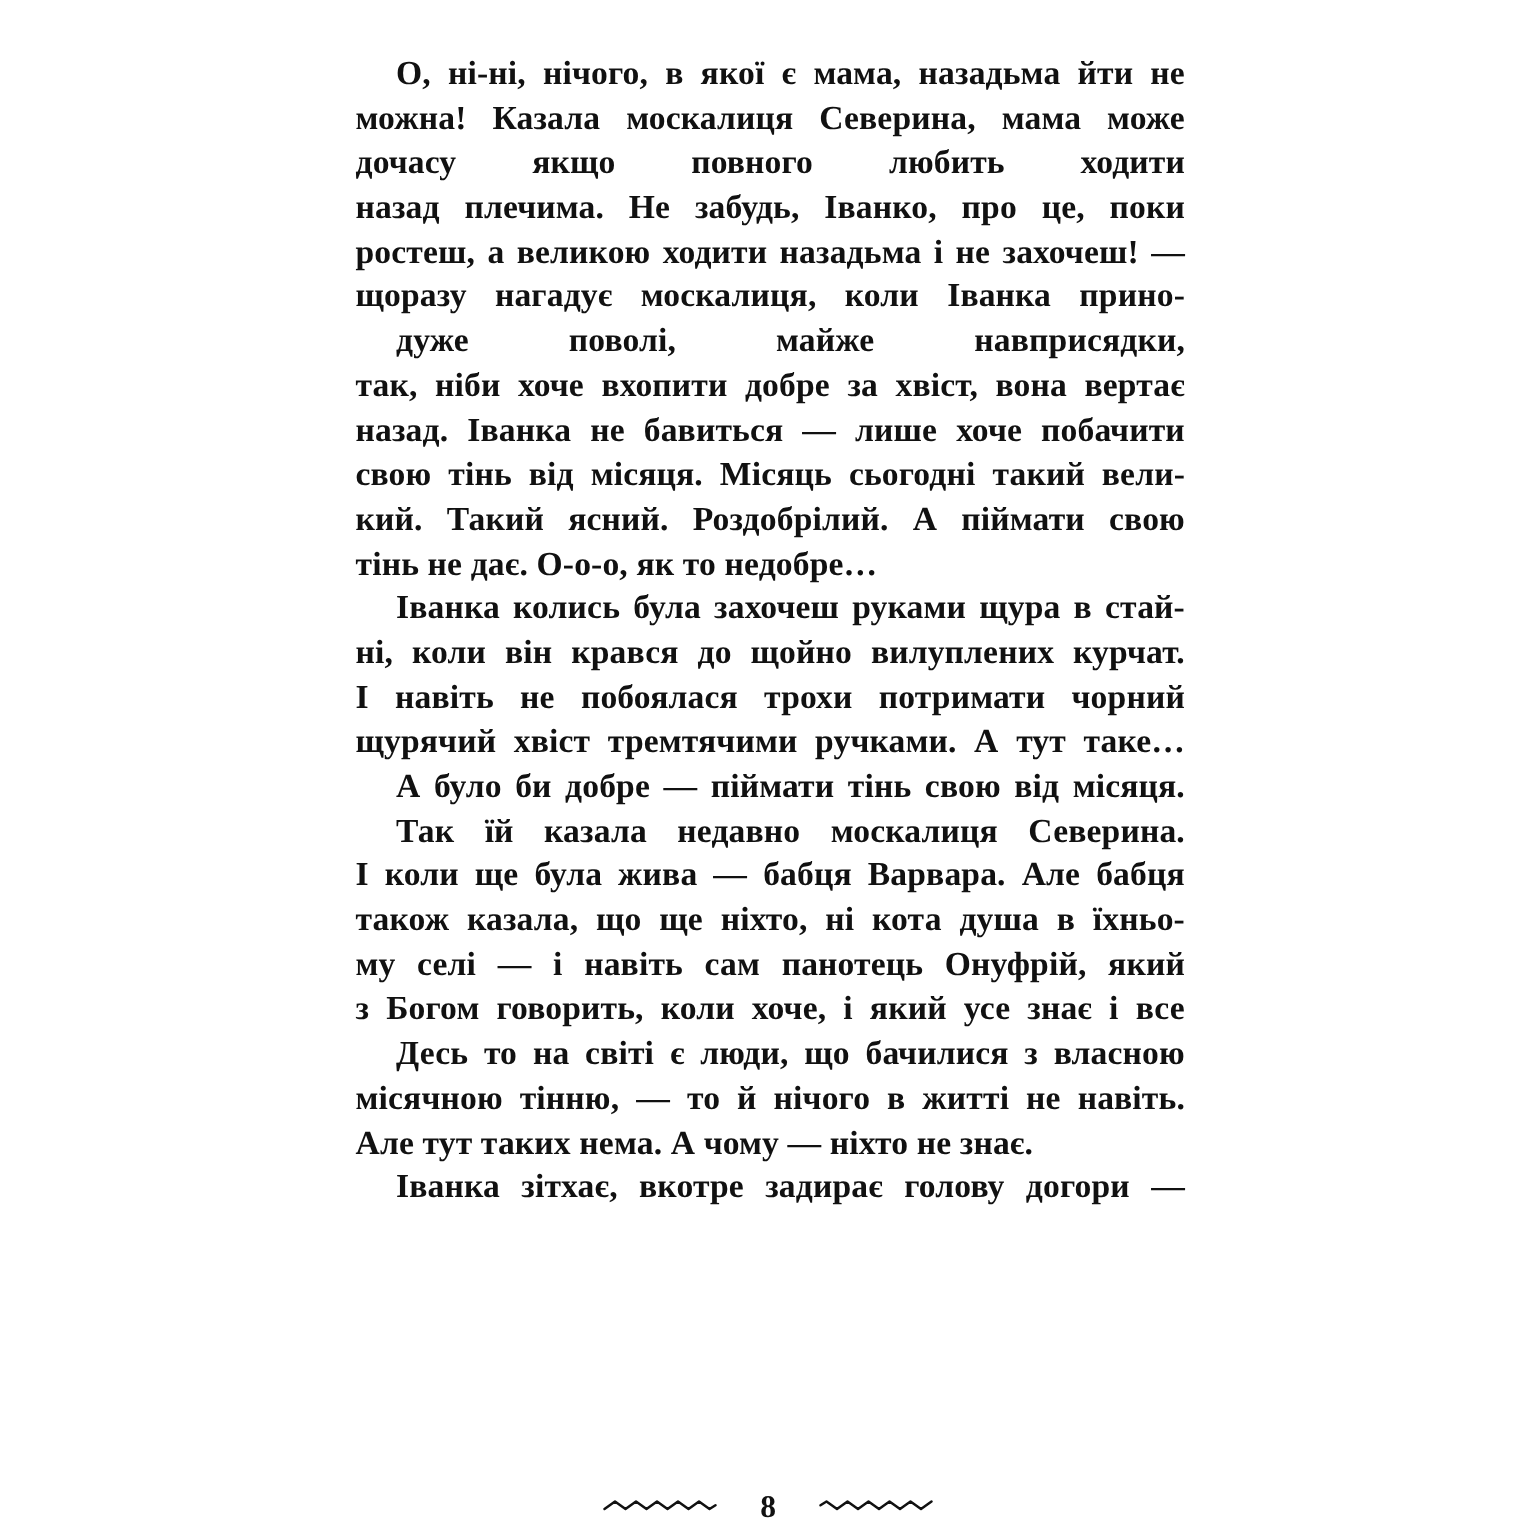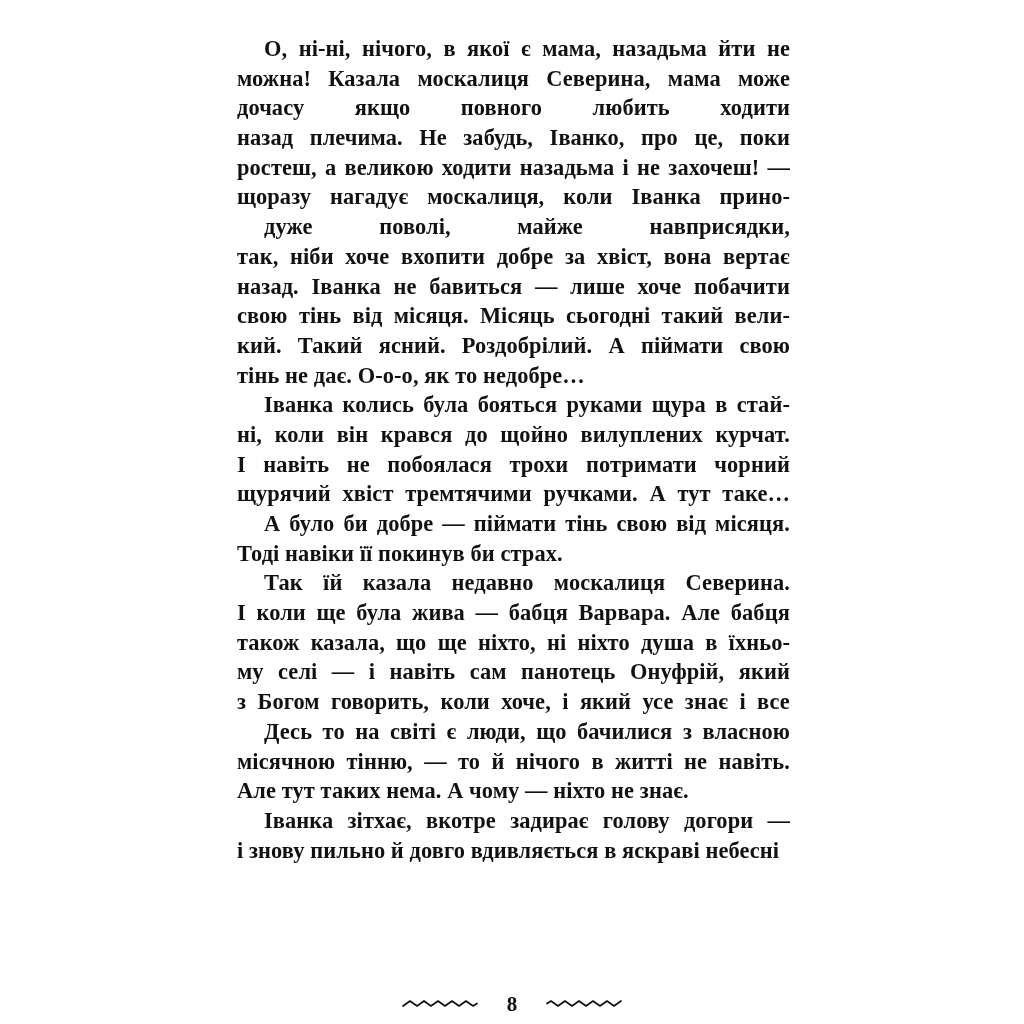--- a/index.html
+++ b/index.html
@@ -111,44 +111,42 @@
       </div>
       <div class="para">
         <div class="line indent just"><span class="w">дуже</span><span class="w">поволі,</span><span class="w">майже</span><span class="w">навприсядки,</span></div>
         <div class="line just"><span class="w">так,</span><span class="w">ніби</span><span class="w">хоче</span><span class="w">вхопити</span><span class="w">добре</span><span class="w">за</span><span class="w">хвіст,</span><span class="w">вона</span><span class="w">вертає</span></div>
         <div class="line just"><span class="w">назад.</span><span class="w">Іванка</span><span class="w">не</span><span class="w">бавиться</span><span class="w">—</span><span class="w">лише</span><span class="w">хоче</span><span class="w">побачити</span></div>
         <div class="line just"><span class="w">свою</span><span class="w">тінь</span><span class="w">від</span><span class="w">місяця.</span><span class="w">Місяць</span><span class="w">сьогодні</span><span class="w">такий</span><span class="w">вели-</span></div>
         <div class="line just"><span class="w">кий.</span><span class="w">Такий</span><span class="w">ясний.</span><span class="w">Роздобрілий.</span><span class="w">А</span><span class="w">піймати</span><span class="w">свою</span></div>
         <div class="line last">тінь не дає. О-о-о, як то недобре…</div>
       </div>
       <div class="para">
-        <div class="line indent just"><span class="w">Іванка</span><span class="w">колись</span><span class="w">була</span><span class="w">бояться</span><span class="w">руками</span><span class="w">щура</span><span class="w">в</span><span class="w">стай-</span></div>
+        <div class="line indent just"><span class="w">Іванка</span><span class="w">колись</span><span class="w">була</span><span class="w">захочеш</span><span class="w">руками</span><span class="w">щура</span><span class="w">в</span><span class="w">стай-</span></div>
         <div class="line just"><span class="w">ні,</span><span class="w">коли</span><span class="w">він</span><span class="w">крався</span><span class="w">до</span><span class="w">щойно</span><span class="w">вилуплених</span><span class="w">курчат.</span></div>
         <div class="line just"><span class="w">І</span><span class="w">навіть</span><span class="w">не</span><span class="w">побоялася</span><span class="w">трохи</span><span class="w">потримати</span><span class="w">чорний</span></div>
         <div class="line just"><span class="w">щурячий</span><span class="w">хвіст</span><span class="w">тремтячими</span><span class="w">ручками.</span><span class="w">А</span><span class="w">тут</span><span class="w">таке…</span></div>
       </div>
       <div class="para">
         <div class="line indent just"><span class="w">А</span><span class="w">було</span><span class="w">би</span><span class="w">добре</span><span class="w">—</span><span class="w">піймати</span><span class="w">тінь</span><span class="w">свою</span><span class="w">від</span><span class="w">місяця.</span></div>
-        <div class="line last">Тоді навіки її покинув би страх.</div>
       </div>
       <div class="para">
         <div class="line indent just"><span class="w">Так</span><span class="w">їй</span><span class="w">казала</span><span class="w">недавно</span><span class="w">москалиця</span><span class="w">Северина.</span></div>
         <div class="line just"><span class="w">І</span><span class="w">коли</span><span class="w">ще</span><span class="w">була</span><span class="w">жива</span><span class="w">—</span><span class="w">бабця</span><span class="w">Варвара.</span><span class="w">Але</span><span class="w">бабця</span></div>
-        <div class="line just"><span class="w">також</span><span class="w">казала,</span><span class="w">що</span><span class="w">ще</span><span class="w">ніхто,</span><span class="w">ні</span><span class="w">ніхто</span><span class="w">душа</span><span class="w">в</span><span class="w">їхньо-</span></div>
+        <div class="line just"><span class="w">також</span><span class="w">казала,</span><span class="w">що</span><span class="w">ще</span><span class="w">ніхто,</span><span class="w">ні</span><span class="w">кота</span><span class="w">душа</span><span class="w">в</span><span class="w">їхньо-</span></div>
         <div class="line just"><span class="w">му</span><span class="w">селі</span><span class="w">—</span><span class="w">і</span><span class="w">навіть</span><span class="w">сам</span><span class="w">панотець</span><span class="w">Онуфрій,</span><span class="w">який</span></div>
         <div class="line just"><span class="w">з</span><span class="w">Богом</span><span class="w">говорить,</span><span class="w">коли</span><span class="w">хоче,</span><span class="w">і</span><span class="w">який</span><span class="w">усе</span><span class="w">знає</span><span class="w">і</span><span class="w">все</span></div>
       </div>
       <div class="para">
         <div class="line indent just"><span class="w">Десь</span><span class="w">то</span><span class="w">на</span><span class="w">світі</span><span class="w">є</span><span class="w">люди,</span><span class="w">що</span><span class="w">бачилися</span><span class="w">з</span><span class="w">власною</span></div>
         <div class="line just"><span class="w">місячною</span><span class="w">тінню,</span><span class="w">—</span><span class="w">то</span><span class="w">й</span><span class="w">нічого</span><span class="w">в</span><span class="w">житті</span><span class="w">не</span><span class="w">навіть.</span></div>
         <div class="line last">Але тут таких нема. А чому — ніхто не знає.</div>
       </div>
       <div class="para">
         <div class="line indent just"><span class="w">Іванка</span><span class="w">зітхає,</span><span class="w">вкотре</span><span class="w">задирає</span><span class="w">голову</span><span class="w">догори</span><span class="w">—</span></div>
-        <div class="line last">і знову пильно й довго вдивляється в яскраві небесні</div>
       </div>
     </div>
 
   <div id="footer">
     <svg class="ornament" width="78" height="14" viewBox="0 0 78 14" aria-hidden="true">
       <path d="M2 9 L9 4 L16 9 L23 4 L30 9 L37 4 L44 9 L51 4 L58 9 L65 4 L72 9 L76 6.5" fill="none" stroke="#111111" stroke-width="1.7" stroke-linecap="round" stroke-linejoin="round"></path>
     </svg>
 
     <div id="folio">8</div>
 

